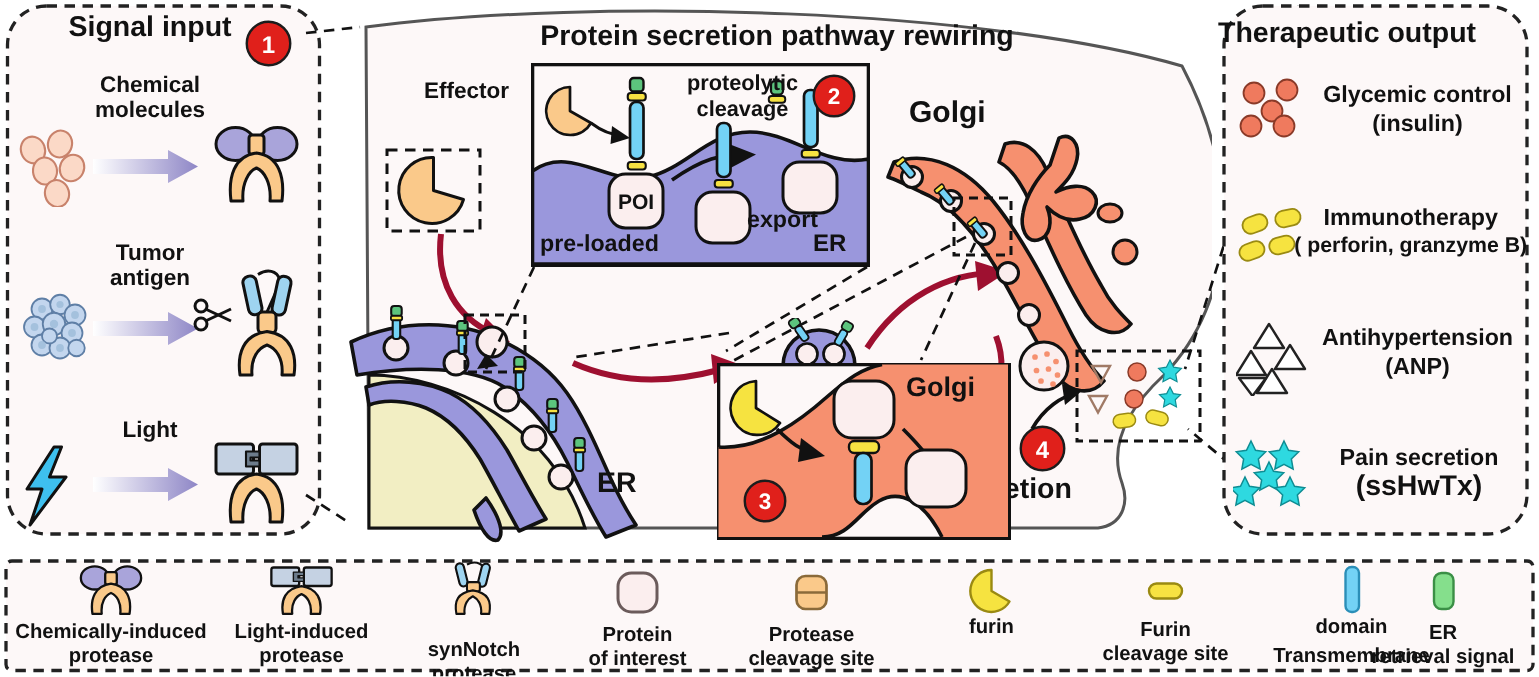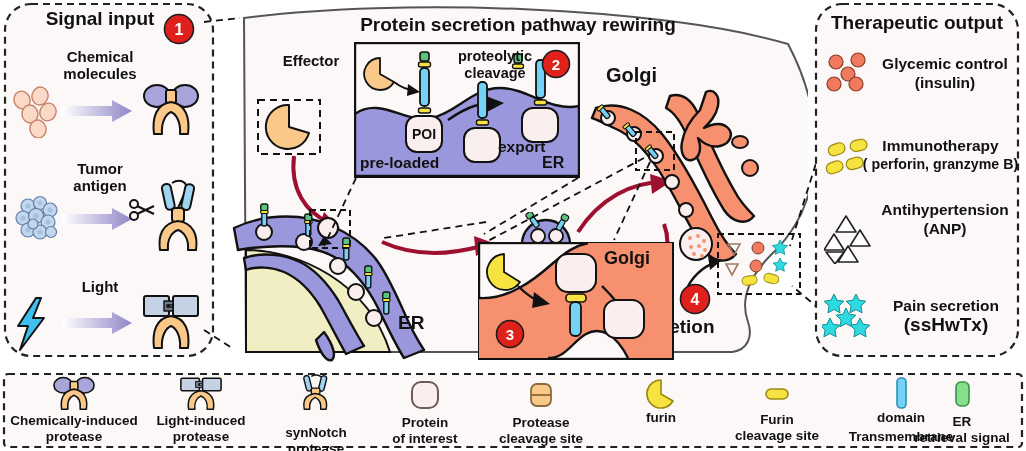--- a/index.html
+++ b/index.html
@@ -498,21 +498,21 @@
 
   <svg class="abs" style="left:196px;top:0;" width="60" height="362" viewBox="0 0 60 362">
     <path d="M8,22 L44,18" fill="none" stroke="#111" stroke-width="1.8" stroke-dasharray="7,5"></path>
     <path d="M8,330 L36,348" fill="none" stroke="#111" stroke-width="1.8" stroke-dasharray="7,5"></path>
   </svg>
 
   <div class="abs" style="left:812px;top:0;width:214px;height:360px;">
     <svg width="214" height="360" viewBox="0 0 214 360">
       <rect x="4" y="4" width="202" height="352" rx="26" ry="26" fill="#fdf8f8" stroke="#222" stroke-width="2.2" stroke-dasharray="7,5"></rect>
     </svg>
-    <div class="abs" style="left:0;top:12px;width:210px;text-align:center;">
+    <div class="abs" style="left:0;top:12px;width:210px;">
       <span style="font-size:19px;font-weight:bold;color:#111;">Therapeutic output</span>
     </div>
 
     <div class="abs" style="left:12px;top:52px;">
       <svg width="52" height="44" viewBox="0 0 52 44">
         <g fill="#ef7a5e" stroke="#8a3a28" stroke-width="1.2">
           <circle cx="12" cy="10" r="7"></circle>
             <circle cx="34" cy="8" r="7"></circle>
           <circle cx="24" cy="22" r="7"></circle>
             <circle cx="10" cy="32" r="7"></circle>
@@ -544,21 +544,21 @@
       <svg width="54" height="52" viewBox="0 0 54 52">
         <g fill="#fff" stroke="#222" stroke-width="1.6" stroke-linejoin="round">
           <path d="M22,4 L32,20 L12,20 Z"></path>
           <path d="M36,18 L46,34 L26,34 Z"></path>
           <path d="M10,22 L20,38 L0,38 Z"></path>
           <path d="M24,34 L34,50 L14,50 Z"></path>
           <path d="M2,40 L20,40 L11,52 Z"></path>
         </g>
       </svg>
     </div>
-    <div class="abs" style="left:58px;top:200px;width:150px;text-align:center;line-height:19px;">
+    <div class="abs" style="left:58px;top:216px;width:150px;text-align:center;line-height:19px;">
       <div style="font-size:15.5px;font-weight:bold;color:#111;">Antihypertension</div>
       <div style="font-size:15.5px;font-weight:bold;color:#111;">(ANP)</div>
     </div>
 
     <div class="abs" style="left:10px;top:292px;">
       <svg width="56" height="50" viewBox="0 0 56 50">
         <g fill="#2ed9e0" stroke="#0f8d93" stroke-width="1">
           <path d="M12,2 l3,6.2 6.8,1-4.9,4.8 1.2,6.8-6.1-3.2-6.1,3.2 1.2-6.8-4.9-4.8 6.8-1z"></path>
           <path d="M34,2 l3,6.2 6.8,1-4.9,4.8 1.2,6.8-6.1-3.2-6.1,3.2 1.2-6.8-4.9-4.8 6.8-1z"></path>
           <path d="M24,16 l3,6.2 6.8,1-4.9,4.8 1.2,6.8-6.1-3.2-6.1,3.2 1.2-6.8-4.9-4.8 6.8-1z"></path>

